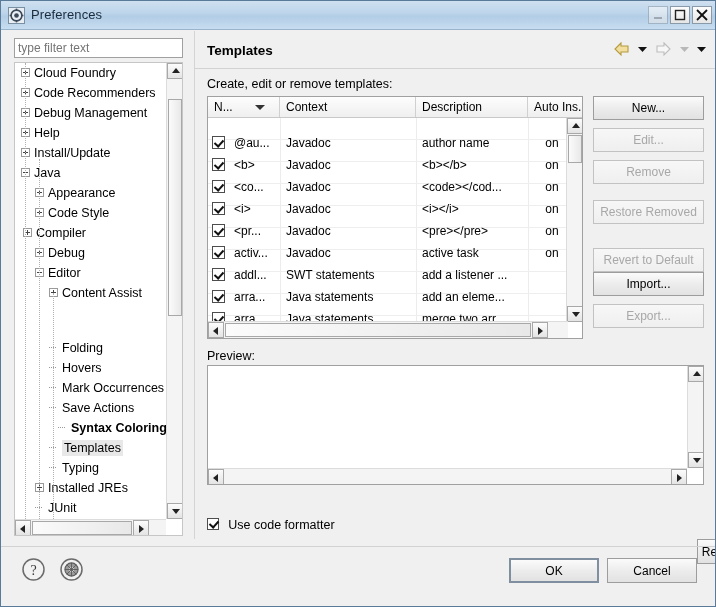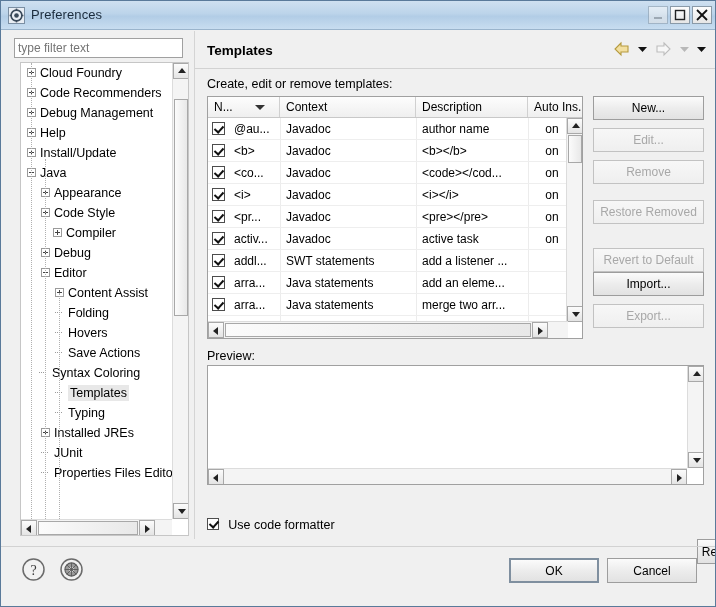--- a/index.html
+++ b/index.html
@@ -57,21 +57,21 @@
     width: 169px; height: 20px;
     border: 1px solid #a0a0a0;
     background: #fff;
     font-family: "Liberation Sans", sans-serif;
     font-size: 12px;
     color: #888;
     padding: 0 3px;
     outline: none;
   }
   #tree-panel {
-    position: absolute; left: 19px; top: 61px;
+    position: absolute; left: 13px; top: 61px;
     width: 169px; height: 474px;
     background: #fff;
     border: 1px solid #c6c6c6;
     overflow: hidden;
   }
   #tree-clip {
     position: absolute; left: 0; top: 0;
     width: 152px; height: 458px;
     overflow: hidden;
   }
@@ -217,21 +217,21 @@
     position: absolute; left: 0; top: 21px;
     width: 360px; height: 204px;
     overflow: hidden;
   }
   .trow {
     position: relative; height: 22px;
     border-bottom: 1px solid #eee;
     white-space: nowrap;
     cursor: default;
   }
-  .cell { position: absolute; top: 0; height: 22px; line-height: 22px; font-size: 12px; overflow: hidden; white-space: nowrap; }
+  .cell { position: absolute; top: 14px; height: 22px; line-height: 22px; font-size: 12px; overflow: hidden; white-space: nowrap; }
   .cell.ck   { left: 4px;  width: 20px; }
   .cell.nm   { left: 26px; width: 46px; }
   .cell.ctx  { left: 78px; width: 130px; }
   .cell.desc { left: 214px; width: 106px; }
   .cell.auto { left: 320px; width: 48px; text-align: center; }
   .vcol { position: absolute; top: 0; bottom: 0; width: 1px; background: #ececec; }
   .cbox {
     display: inline-block;
     width: 13px; height: 13px;
     border: 1px solid #4d4d4d;
@@ -367,28 +367,29 @@
     <div id="tree-clip">
       <div id="tree-list">
           <div class="tree-item" style="padding-left: 6px;"><span class="exp plus"></span><span class="lbl">Cloud Foundry</span></div>
           <div class="tree-item" style="padding-left: 6px;"><span class="exp plus"></span><span class="lbl">Code Recommenders</span></div>
           <div class="tree-item" style="padding-left: 6px;"><span class="exp plus"></span><span class="lbl">Debug Management</span></div>
           <div class="tree-item" style="padding-left: 6px;"><span class="exp plus"></span><span class="lbl">Help</span></div>
           <div class="tree-item" style="padding-left: 6px;"><span class="exp plus"></span><span class="lbl">Install/Update</span></div>
           <div class="tree-item" style="padding-left: 6px;"><span class="exp"></span><span class="lbl">Java</span></div>
           <div class="tree-item" style="padding-left: 20px;"><span class="exp plus"></span><span class="lbl">Appearance</span></div>
           <div class="tree-item" style="padding-left: 20px;"><span class="exp plus"></span><span class="lbl">Code Style</span></div>
-          <div class="tree-item" style="padding-left: 32px;"><span class="exp plus"></span><span class="lbl">Compiler</span></div>
+          <div class="tree-item" style="padding-left: 8px;"><span class="exp plus"></span><span class="lbl">Compiler</span></div>
           <div class="tree-item" style="padding-left: 20px;"><span class="exp plus"></span><span class="lbl">Debug</span></div>
           <div class="tree-item" style="padding-left: 20px;"><span class="exp"></span><span class="lbl">Editor</span></div>
           <div class="tree-item" style="padding-left: 34px;"><span class="exp plus"></span><span class="lbl">Content Assist</span></div>
-          <div class="tree-item" style="padding-left: 34px;"><span class="leafdash"></span><span class="lbl">Folding</span></div>
+          <div class="tree-item" style="padding-left: 34px; margin-top: 35px;"><span class="leafdash"></span><span class="lbl">Folding</span></div>
           <div class="tree-item" style="padding-left: 34px;"><span class="leafdash"></span><span class="lbl">Hovers</span></div>
+          <div class="tree-item" style="padding-left: 34px;"><span class="leafdash"></span><span class="lbl">Mark Occurrences</span></div>
           <div class="tree-item" style="padding-left: 34px;"><span class="leafdash"></span><span class="lbl">Save Actions</span></div>
-          <div class="tree-item" style="padding-left: 18px;"><span class="leafdash"></span><span class="lbl">Syntax Coloring</span></div>
+          <div class="tree-item" style="padding-left: 43px; font-weight: bold;"><span class="leafdash"></span><span class="lbl">Syntax Coloring</span></div>
           <div class="tree-item sel" style="padding-left: 34px;"><span class="leafdash"></span><span class="lbl">Templates</span></div>
           <div class="tree-item" style="padding-left: 34px;"><span class="leafdash"></span><span class="lbl">Typing</span></div>
           <div class="tree-item" style="padding-left: 20px;"><span class="exp plus"></span><span class="lbl">Installed JREs</span></div>
           <div class="tree-item" style="padding-left: 20px;"><span class="leafdash"></span><span class="lbl">JUnit</span></div>
           <div class="tree-item" style="padding-left: 20px;"><span class="leafdash"></span><span class="lbl">Properties Files Editor</span></div>
         </div>
     <div class="guide" style="left: 10px; top: 0px;"></div>
         <div class="guide" style="left: 24px; top: 96px;"></div>
         <div class="guide" style="left: 38px; top: 230px;"></div>
       </div>

